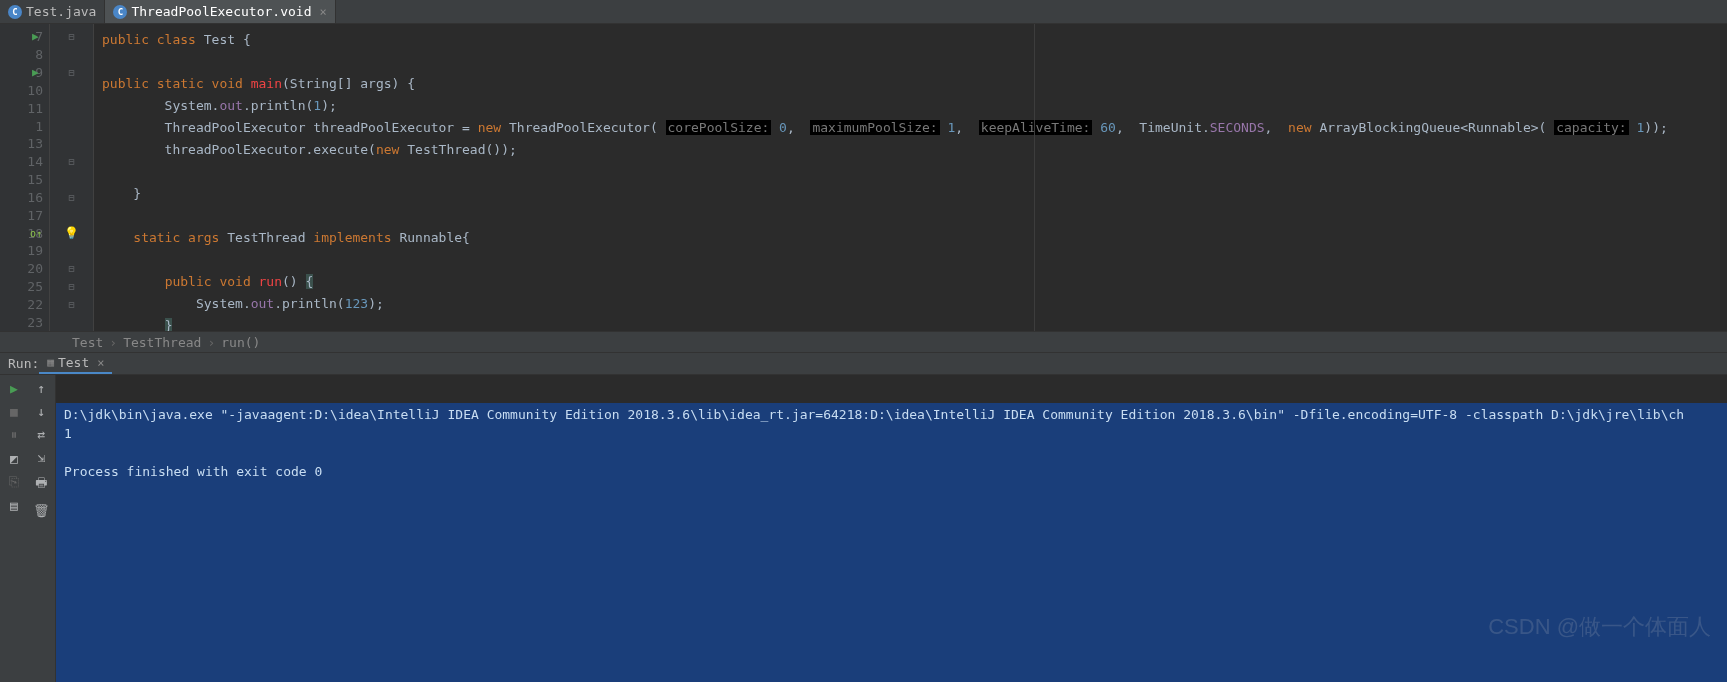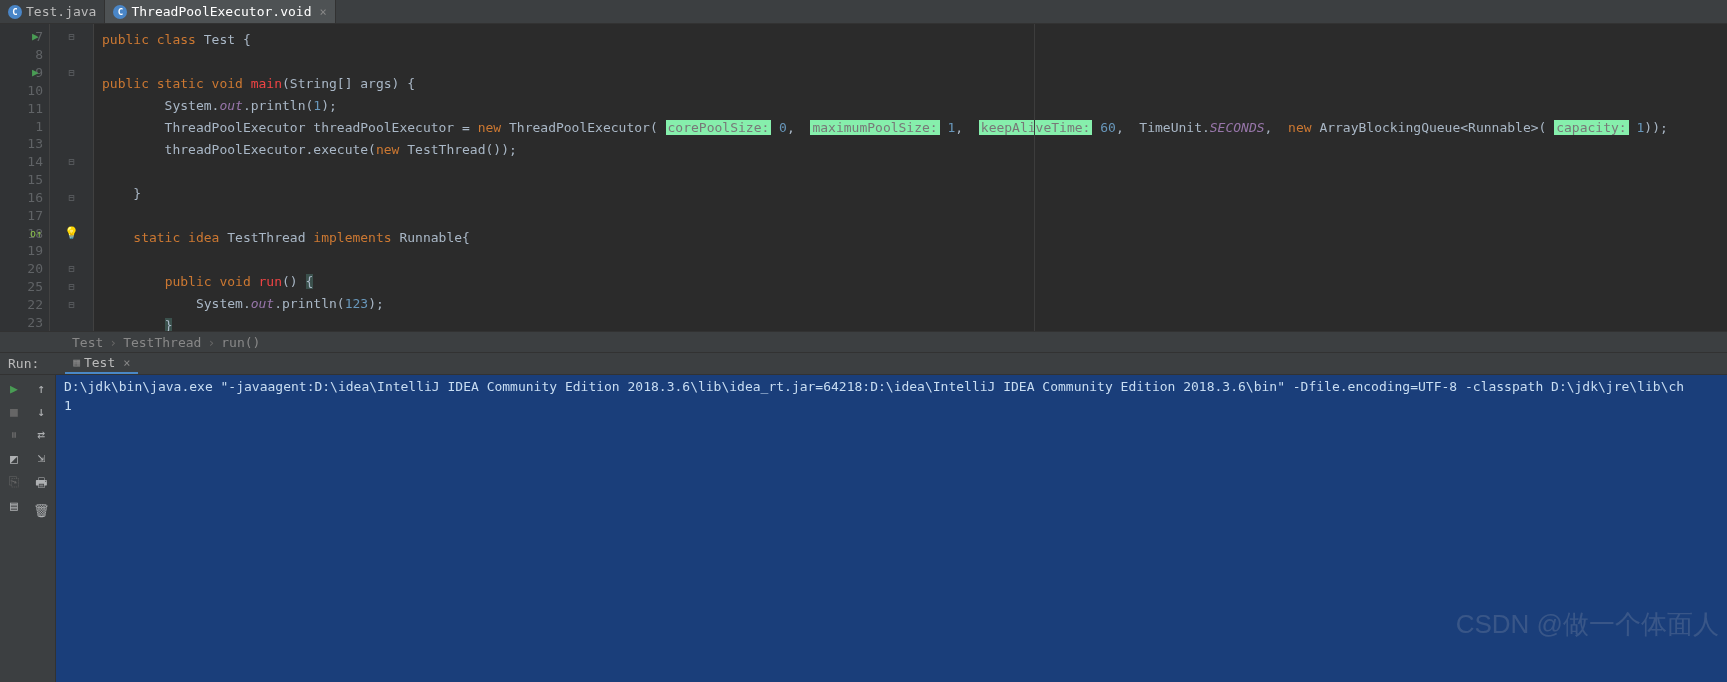--- a/index.html
+++ b/index.html
@@ -113,22 +113,22 @@
   position: absolute;
   left: 940px;
   top: 0;
   bottom: 0;
   width: 1px;
   background: #3d3d3d;
 }
 .kw { color: #cc7832; }
 .num { color: #6897bb; }
 .fn { color: #ef4444; }
-.field-italic { color: #9876aa; font-style: italic; }
-.param-hint { color: #787878; background: #86efac; padding: 0 2px; }
+.field-italic { color: #9876aa; }
+.param-hint { color: #787878; background: #000000; padding: 0 2px; }
 .hl-brace { background: #3b514d; }
 .breadcrumb {
   background: #3c3f41;
   height: 22px;
   display: flex;
   align-items: center;
   padding-left: 72px;
   color: #888;
   gap: 6px;
   border-top: 1px solid #323232;
@@ -137,21 +137,21 @@
 .crumb-sep { color: #666; }
 .run-header {
   background: #3c3f41;
   height: 22px;
   display: flex;
   align-items: center;
   padding-left: 8px;
   color: #bbbbbb;
   border-bottom: 1px solid #323232;
 }
-.run-label { margin-right: 26px; }
+.run-label { margin-right: 0; }
 .run-tab {
   display: flex;
   align-items: center;
   padding: 0 8px;
   gap: 4px;
   border-bottom: 2px solid #4a88c7;
   height: 100%;
 }
 .run-tab-icon { color: #888; font-size: 11px; }
 .run-body { display: flex; flex: 1; }
@@ -177,28 +177,29 @@
 .tool-btn { color: #afb1b3; font-size: 13px; cursor: pointer; }
 .tool-btn.green { color: #499c54; }
 .tool-btn.gray-dim { color: #666; }
 .console {
   flex: 1;
   background: #1a3e7a;
   color: #c8ddf2;
   padding: 4px 8px;
   font-family: "Consolas", monospace;
   font-size: 13px;
+  margin-top: 28px;
 }
 .console-line { height: 19px; white-space: pre; }
 .watermark {
   position: absolute;
-  right: 8px;
+  right: 16px;
   bottom: 40px;
   color: rgba(200,200,200,0.18);
-  font-size: 26px;
+  font-size: 22px;
   font-family: sans-serif;
   pointer-events: none;
 }
 </style>
 </head>
 <body>
 
 <div class="tabs">
   <div class="tab">
     <span class="tab-icon c">C</span>
@@ -309,21 +310,21 @@
     <div class="right-margin"></div>
     <div class="code-line"><span class="kw">public class </span><span>Test</span><span> {</span></div>
     <div class="code-line"></div>
     <div class="code-line"><span class="kw">public static void </span><span class="fn">main</span><span>(String[] args) {</span></div>
     <div class="code-line"><span>        System.</span><span class="field-italic">out</span><span>.println(</span><span class="num">1</span><span>);</span></div>
     <div class="code-line"><span>        ThreadPoolExecutor threadPoolExecutor = </span><span class="kw">new</span><span> ThreadPoolExecutor( </span><span class="param-hint">corePoolSize:</span><span class="num"> 0</span><span>,  </span><span class="param-hint">maximumPoolSize:</span><span class="num"> 1</span><span>,  </span><span class="param-hint">keepAliveTime:</span><span class="num"> 60</span><span>,  TimeUnit.</span><span class="field-italic">SECONDS</span><span>,  </span><span class="kw">new</span><span> ArrayBlockingQueue&lt;Runnable&gt;( </span><span class="param-hint">capacity:</span><span class="num"> 1</span><span>));</span></div>
     <div class="code-line"><span>        threadPoolExecutor.execute(</span><span class="kw">new</span><span> TestThread())</span><span>;</span></div>
     <div class="code-line"></div>
     <div class="code-line"><span>    }</span></div>
     <div class="code-line"></div>
-    <div class="code-line"><span>    </span><span class="kw">static idea </span><span>TestThread </span><span class="kw">implements </span><span>Runnable</span><span>{</span></div>
+    <div class="code-line"><span>    </span><span class="kw">static args </span><span>TestThread </span><span class="kw">implements </span><span>Runnable</span><span>{</span></div>
     <div class="code-line"></div>
     <div class="code-line"><span>        </span><span class="kw">public void </span><span class="fn">run</span><span>() </span><span class="hl-brace">{</span></div>
     <div class="code-line"><span>            System.</span><span class="field-italic">out</span><span>.println(</span><span class="num">123</span><span>);</span></div>
     <div class="code-line"><span>        </span><span class="hl-brace">}</span></div>
 
   </div>
 </div>
 
 <div class="breadcrumb">
   <span>Test</span>
@@ -356,16 +357,17 @@
     <span class="tool-btn">↓</span>
     <span class="tool-btn">⇄</span>
     <span class="tool-btn">⇲</span>
     <span class="tool-btn">🖶</span>
     <span class="tool-btn">🗑</span>
   </div>
   <div class="console">
     <div class="console-line">D:\jdk\bin\java.exe "-javaagent:D:\idea\IntelliJ IDEA Community Edition 2018.3.6\lib\idea_rt.jar=64218:D:\idea\IntelliJ IDEA Community Edition 2018.3.6\bin" -Dfile.encoding=UTF-8 -classpath D:\jdk\jre\lib\ch</div>
     <div class="console-line">1</div>
     <div class="console-line"></div>
+    <div class="console-line">Process finished with exit code 0</div>
   </div>
 </div>
 
 <div class="watermark">CSDN @做一个体面人</div>
 
 </body></html>

